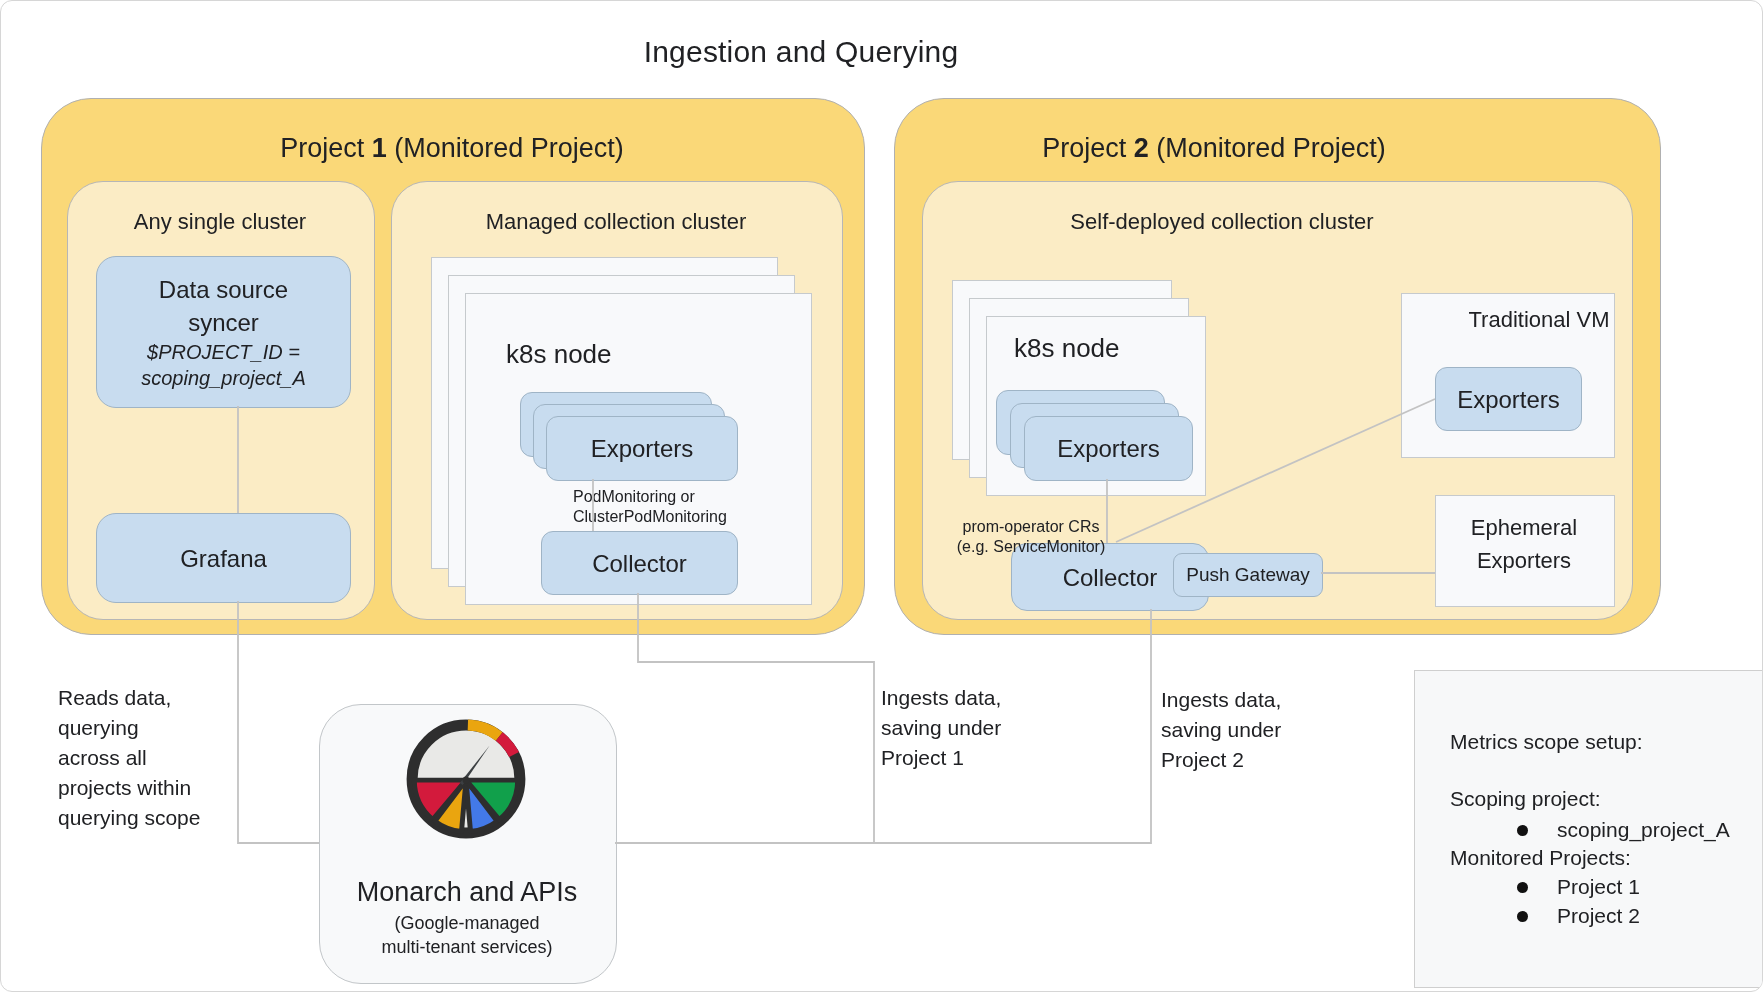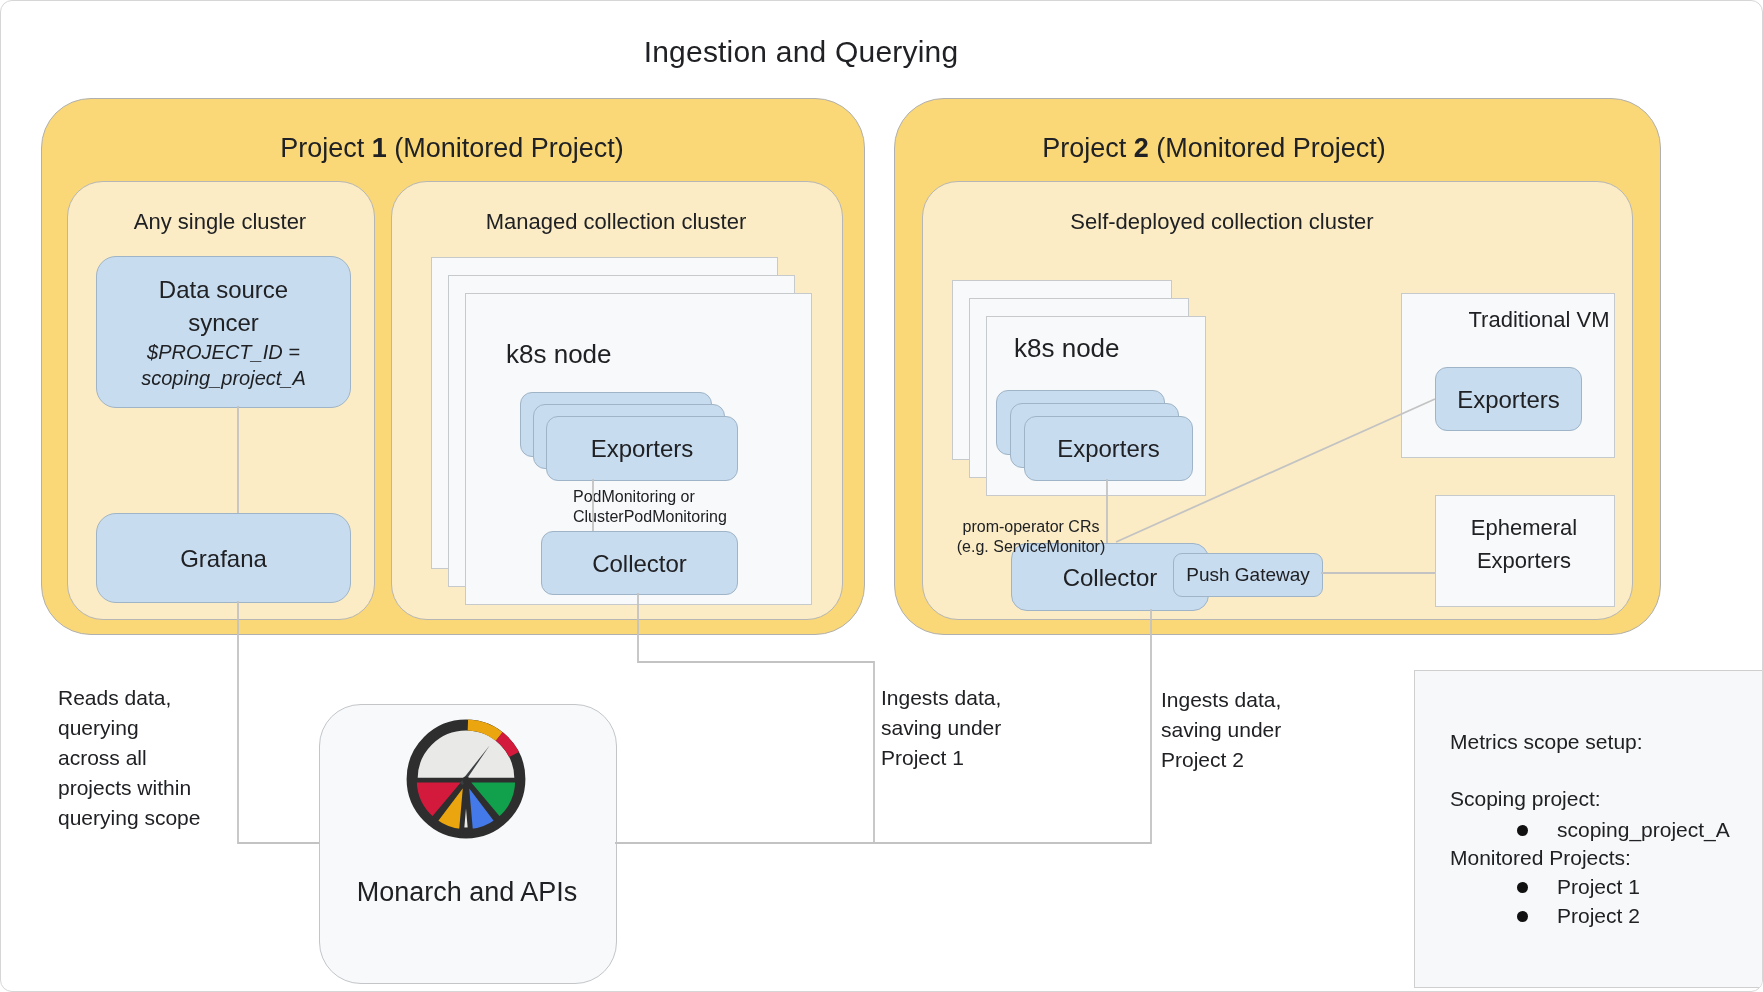--- a/index.html
+++ b/index.html
@@ -144,20 +144,24 @@
     <path class="gw-red" d="M60,61 L13,61 A47,47 0 0 0 29.8,97 Z" stroke="#2E2E2E" stroke-width="4.5" stroke-linejoin="round"></path>
     <path class="gw-gold" d="M60,61 L31.7,98.5 A47,47 0 0 0 55.9,107.8 Z" stroke="#2E2E2E" stroke-width="4.5" stroke-linejoin="round"></path>
     <path class="gw-blue" d="M60,61 L64.1,107.8 A47,47 0 0 0 88.3,98.5 Z" stroke="#2E2E2E" stroke-width="4.5" stroke-linejoin="round"></path>
     <path class="gw-green" d="M60,61 L90.2,97 A47,47 0 0 0 107,61 Z" stroke="#2E2E2E" stroke-width="4.5" stroke-linejoin="round"></path>
     <path class="ga-gold" d="M61.7,11 A49,49 0 0 1 90.2,21.4" fill="none" stroke-width="10"></path>
     <path class="ga-red" d="M90.2,21.4 A49,49 0 0 1 103.7,37.8" fill="none" stroke-width="10"></path>
     <polygon points="81.5,29.5 57.0,65.4 54.4,63.6" fill="#3C4043"></polygon>
     <circle cx="60" cy="61" r="3.2" fill="#2E2E2E"></circle>
   </svg>
   <div class="abs monarch-title center" style="left:318px;top:876px;width:296px;">Monarch and APIs</div>
+  <div class="abs monarch-sub center" style="left:318px;top:910px;width:296px;">
+    <div>(Google-managed</div>
+    <div>multi-tenant services)</div>
+  </div>
 
   <div class="abs annot" style="left:57px;top:660px;width:210px;margin-top:22px;">
     <div>Reads data,</div>
     <div>querying</div>
     <div>across all</div>
     <div>projects within</div>
     <div>querying scope</div>
   </div>
 
   <div class="abs annot" style="left:880px;top:682px;width:180px;">

